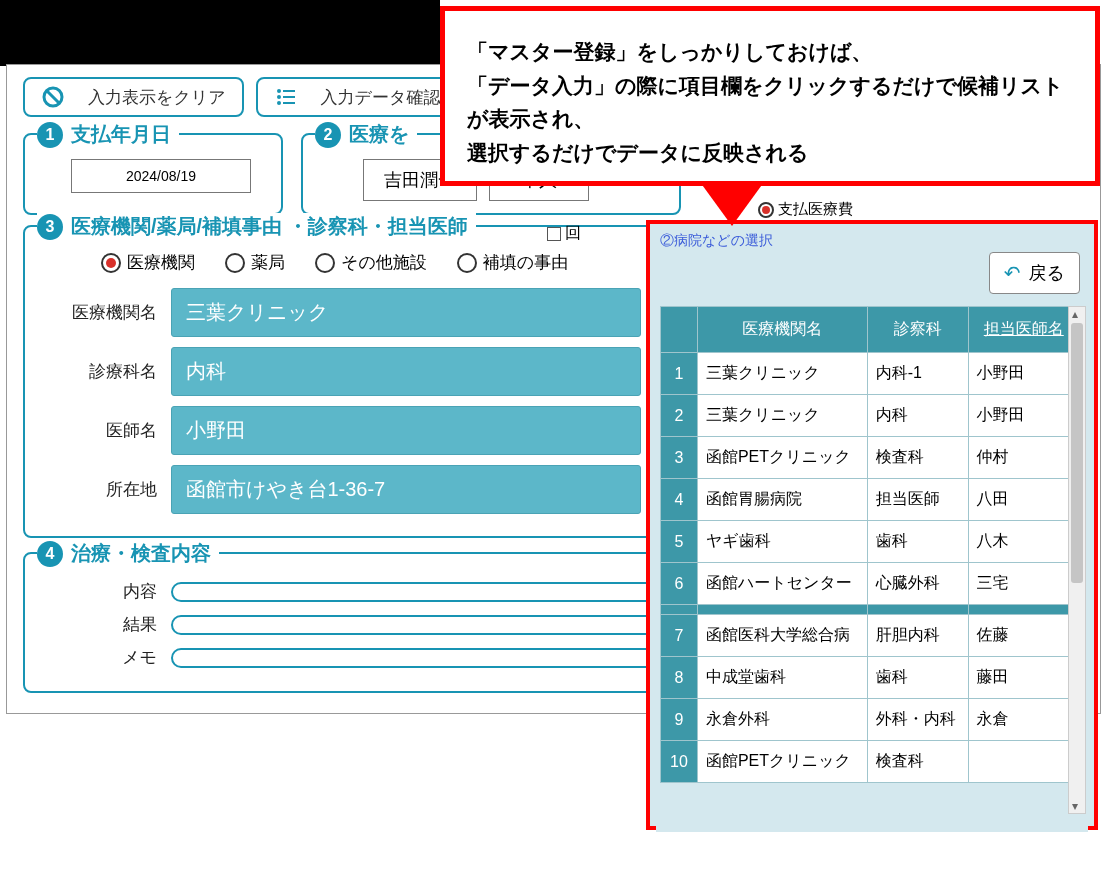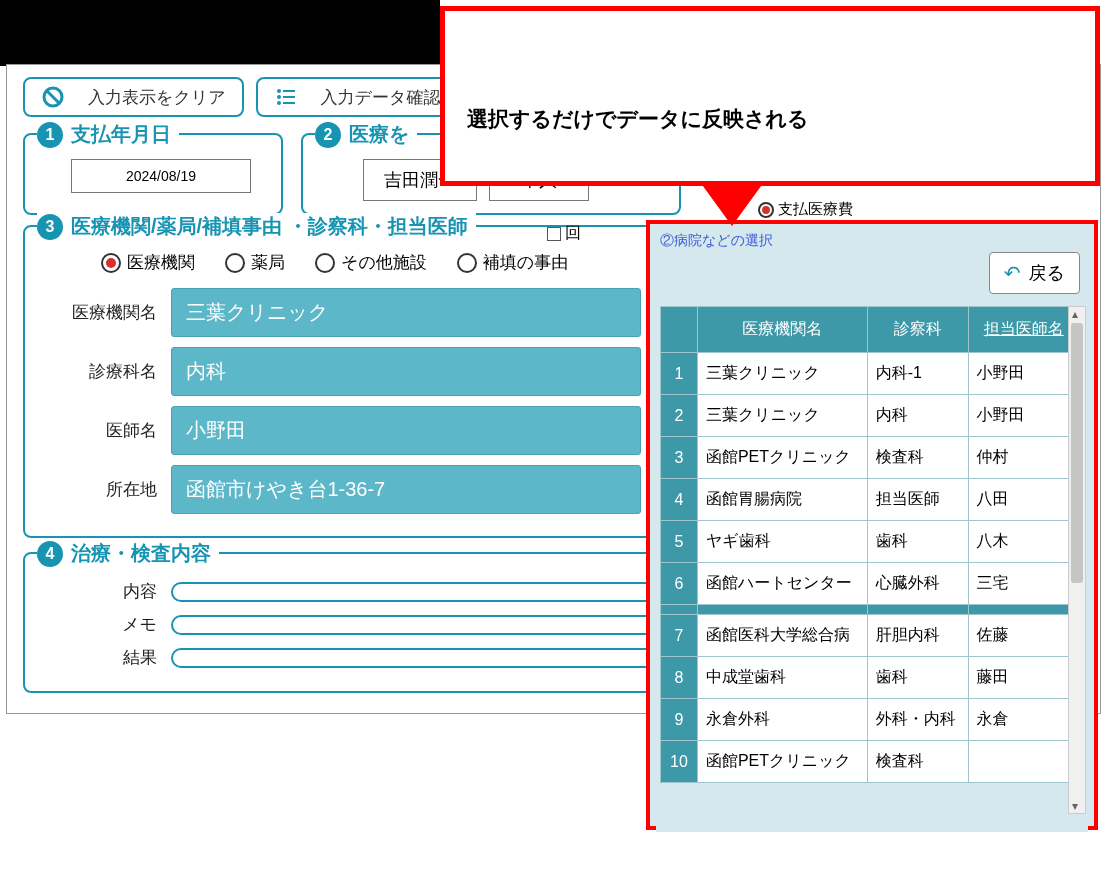--- a/index.html
+++ b/index.html
@@ -272,22 +272,22 @@
   .scroll .arr.up { top:0;}
   .scroll .arr.dn { bottom:0;}
 </style>
 </head>
 <body>
 
 <div class="black-header"></div>
 
 <div class="callout">
   <p>
-    <br>
-    <br>
+    <span>「マスター登録」をしっかりしておけば、</span><br>
+    <span>「データ入力」の際に項目欄をクリックするだけで候補リストが表示され、</span><br>
     <span>選択するだけでデータに反映される</span>
   </p>
 </div>
 <div class="arrow-stem"></div>
 <div class="arrow-down"></div>
 
 <div class="main-panel">
 
   <div class="toolbar">
     <button class="tool-btn">
@@ -385,25 +385,25 @@
     <div class="section-header">
       <div class="num-badge">4</div>
       <div class="section-title">治療・検査内容</div>
     </div>
     <div style="height:10px"></div>
     <div class="field-row">
         <div class="field-label">内容</div>
         <div class="field-input white"></div>
       </div>
     <div class="field-row">
+        <div class="field-label">結果</div>
+        <div class="field-input white"></div>
+      </div>
+    <div class="field-row">
         <div class="field-label">メモ</div>
-        <div class="field-input white"></div>
-      </div>
-    <div class="field-row">
-        <div class="field-label">結果</div>
         <div class="field-input white"></div>
       </div>
   </div>
 </div>
 
 <div class="right-radios">
   <div class="radio-small">
       <div class="ro sel"></div>
       <span>支払医療費</span>
     </div>

